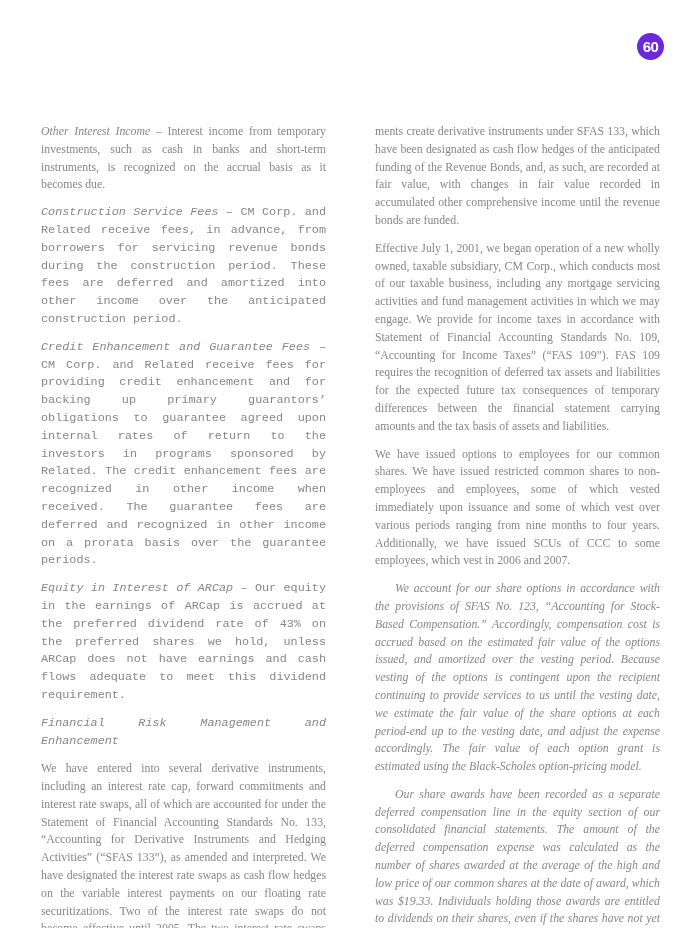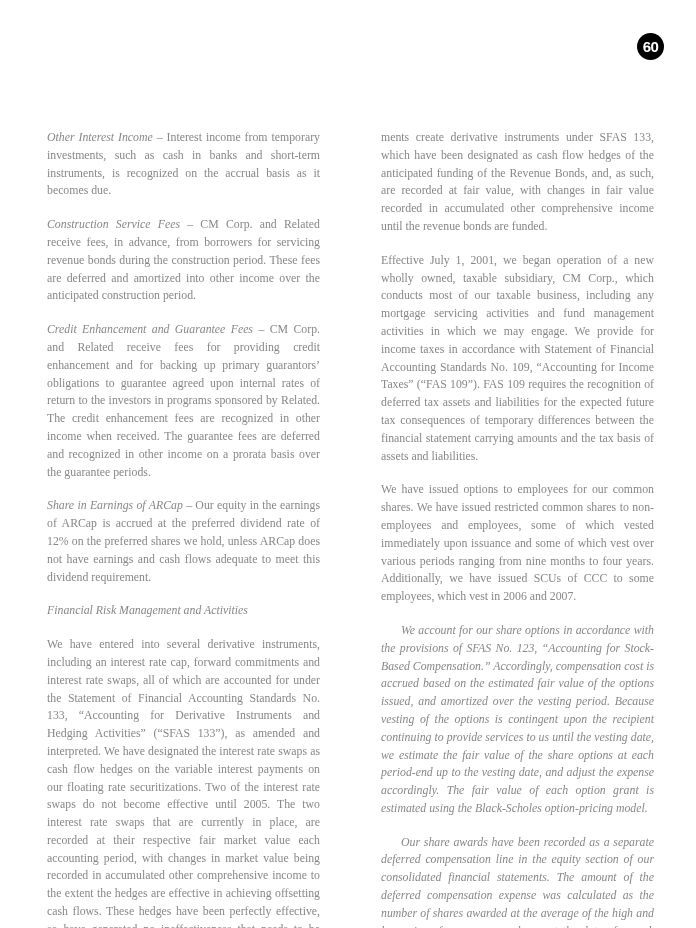--- a/index.html
+++ b/index.html
@@ -34,46 +34,46 @@
     left: 31px;
     display: flex;
     gap: 29px;
   }
   .col {
     width: 305px;
     font-size: 11.8px;
     line-height: 17.8px;
     text-align: justify;
   }
-  .col p { margin: 16px; }
-  .mt { margin-top: 17.8px; }
+  .col p { margin: 10px; }
+  .mt { margin-top: 17.8px; font-family: Liberation Mono, monospace; }
   .indent { text-indent: 20px; font-style: italic; }
   .lead, .heading { font-style: italic; }
 </style>
 </head>
 <body>
 
 <div class="page">
 
-  <div class="badge" style="background:#000000;" title="60">
+  <div class="badge" style="background:#6d28d9;" title="60">
     <span>60</span>
   </div>
 
   <div class="content">
 
     <div class="col">
       <p class="para"><em class="lead">Other Interest Income</em><span> – Interest income from temporary investments, such as cash in banks and short-term instruments, is recognized on the accrual basis as it becomes due.</span></p>
 
       <p class="para mt"><em class="lead">Construction Service Fees</em><span> – CM Corp. and Related receive fees, in advance, from borrowers for servicing revenue bonds during the construction period. These fees are deferred and amortized into other income over the anticipated construction period.</span></p>
 
       <p class="para mt"><em class="lead">Credit Enhancement and Guarantee Fees</em><span> – CM Corp. and Related receive fees for providing credit enhancement and for backing up primary guarantors’ obligations to guarantee agreed upon internal rates of return to the investors in programs sponsored by Related. The credit enhancement fees are recognized in other income when received. The guarantee fees are deferred and recognized in other income on a prorata basis over the guarantee periods.</span></p>
 
-      <p class="para mt"><em class="lead">Share in Earnings of ARCap</em><span> – Our equity in the earnings of ARCap is accrued at the preferred dividend rate of 12% on the preferred shares we hold, unless ARCap does not have earnings and cash flows adequate to meet this dividend requirement.</span></p>
+      <p class="para mt"><em class="lead">Equity in Interest of ARCap</em><span> – Our equity in the earnings of ARCap is accrued at the preferred dividend rate of 43% on the preferred shares we hold, unless ARCap does not have earnings and cash flows adequate to meet this dividend requirement.</span></p>
 
-      <p class="heading mt">Financial Risk Management and Activities</p>
+      <p class="heading mt">Financial Risk Management and Enhancement</p>
 
       <p class="para">We have entered into several derivative instruments, including an interest rate cap, forward commitments and interest rate swaps, all of which are accounted for under the Statement of Financial Accounting Standards No. 133, “Accounting for Derivative Instruments and Hedging Activities” (“SFAS 133”), as amended and interpreted. We have designated the interest rate swaps as cash flow hedges on the variable interest payments on our floating rate securitizations. Two of the interest rate swaps do not become effective until 2005. The two interest rate swaps that are currently in place, are recorded at their respective fair market value each accounting period, with changes in market value being recorded in accumulated other comprehensive income to the extent the hedges are effective in achieving offsetting cash flows. These hedges have been perfectly effective, so have generated no ineffectiveness that needs to be included in earnings. The effectiveness of the other two swaps is being measured using the hypothetical swap method, until they go into effect in 2005. For the year ended December 31, 2003, there was no ineffectiveness related to these two swaps. Had there been any ineffectiveness or should there be any ineffectiveness in the future, the amount would have flowed or will flow through our consolidated statements of income. The interest rate cap, although designed to mitigate our exposure to rising interest rates, was not designated as a hedging derivative; therefore, any change in fair market value flows through the consolidated statements of income, where it is included in interest income. The forward commit-</p>
     </div>
 
     <div class="col">
       <p class="para">ments create derivative instruments under SFAS 133, which have been designated as cash flow hedges of the anticipated funding of the Revenue Bonds, and, as such, are recorded at fair value, with changes in fair value recorded in accumulated other comprehensive income until the revenue bonds are funded.</p>
 
 
       <p class="para">Effective July 1, 2001, we began operation of a new wholly owned, taxable subsidiary, CM Corp., which conducts most of our taxable business, including any mortgage servicing activities and fund management activities in which we may engage. We provide for income taxes in accordance with Statement of Financial Accounting Standards No. 109, “Accounting for Income Taxes” (“FAS 109”). FAS 109 requires the recognition of deferred tax assets and liabilities for the expected future tax consequences of temporary differences between the financial statement carrying amounts and the tax basis of assets and liabilities.</p>
 

